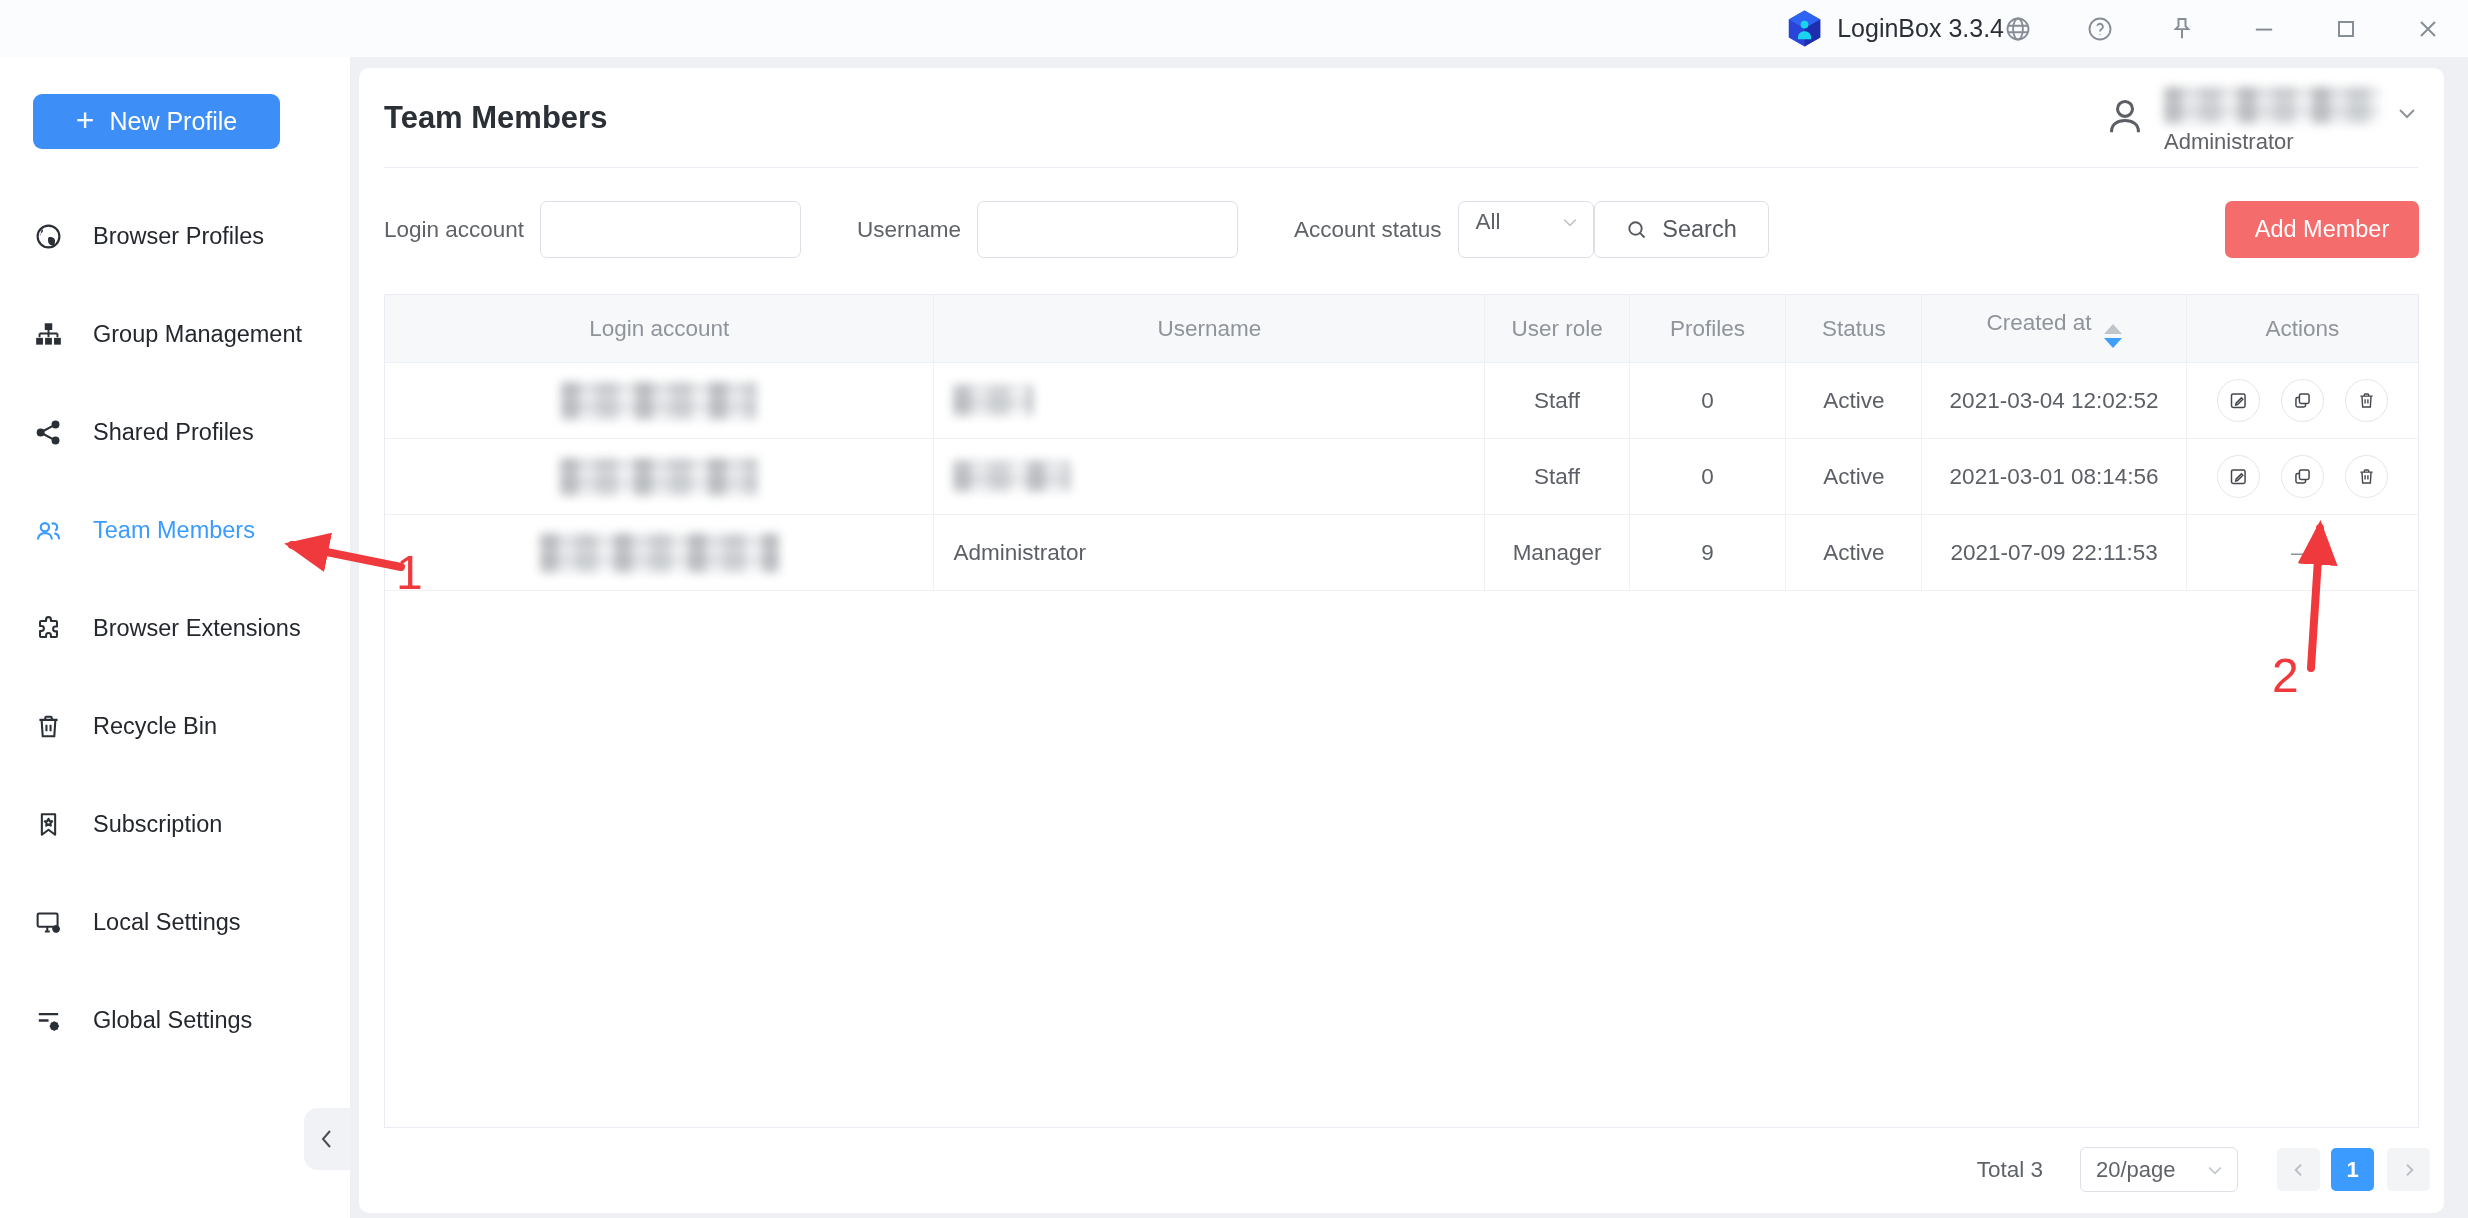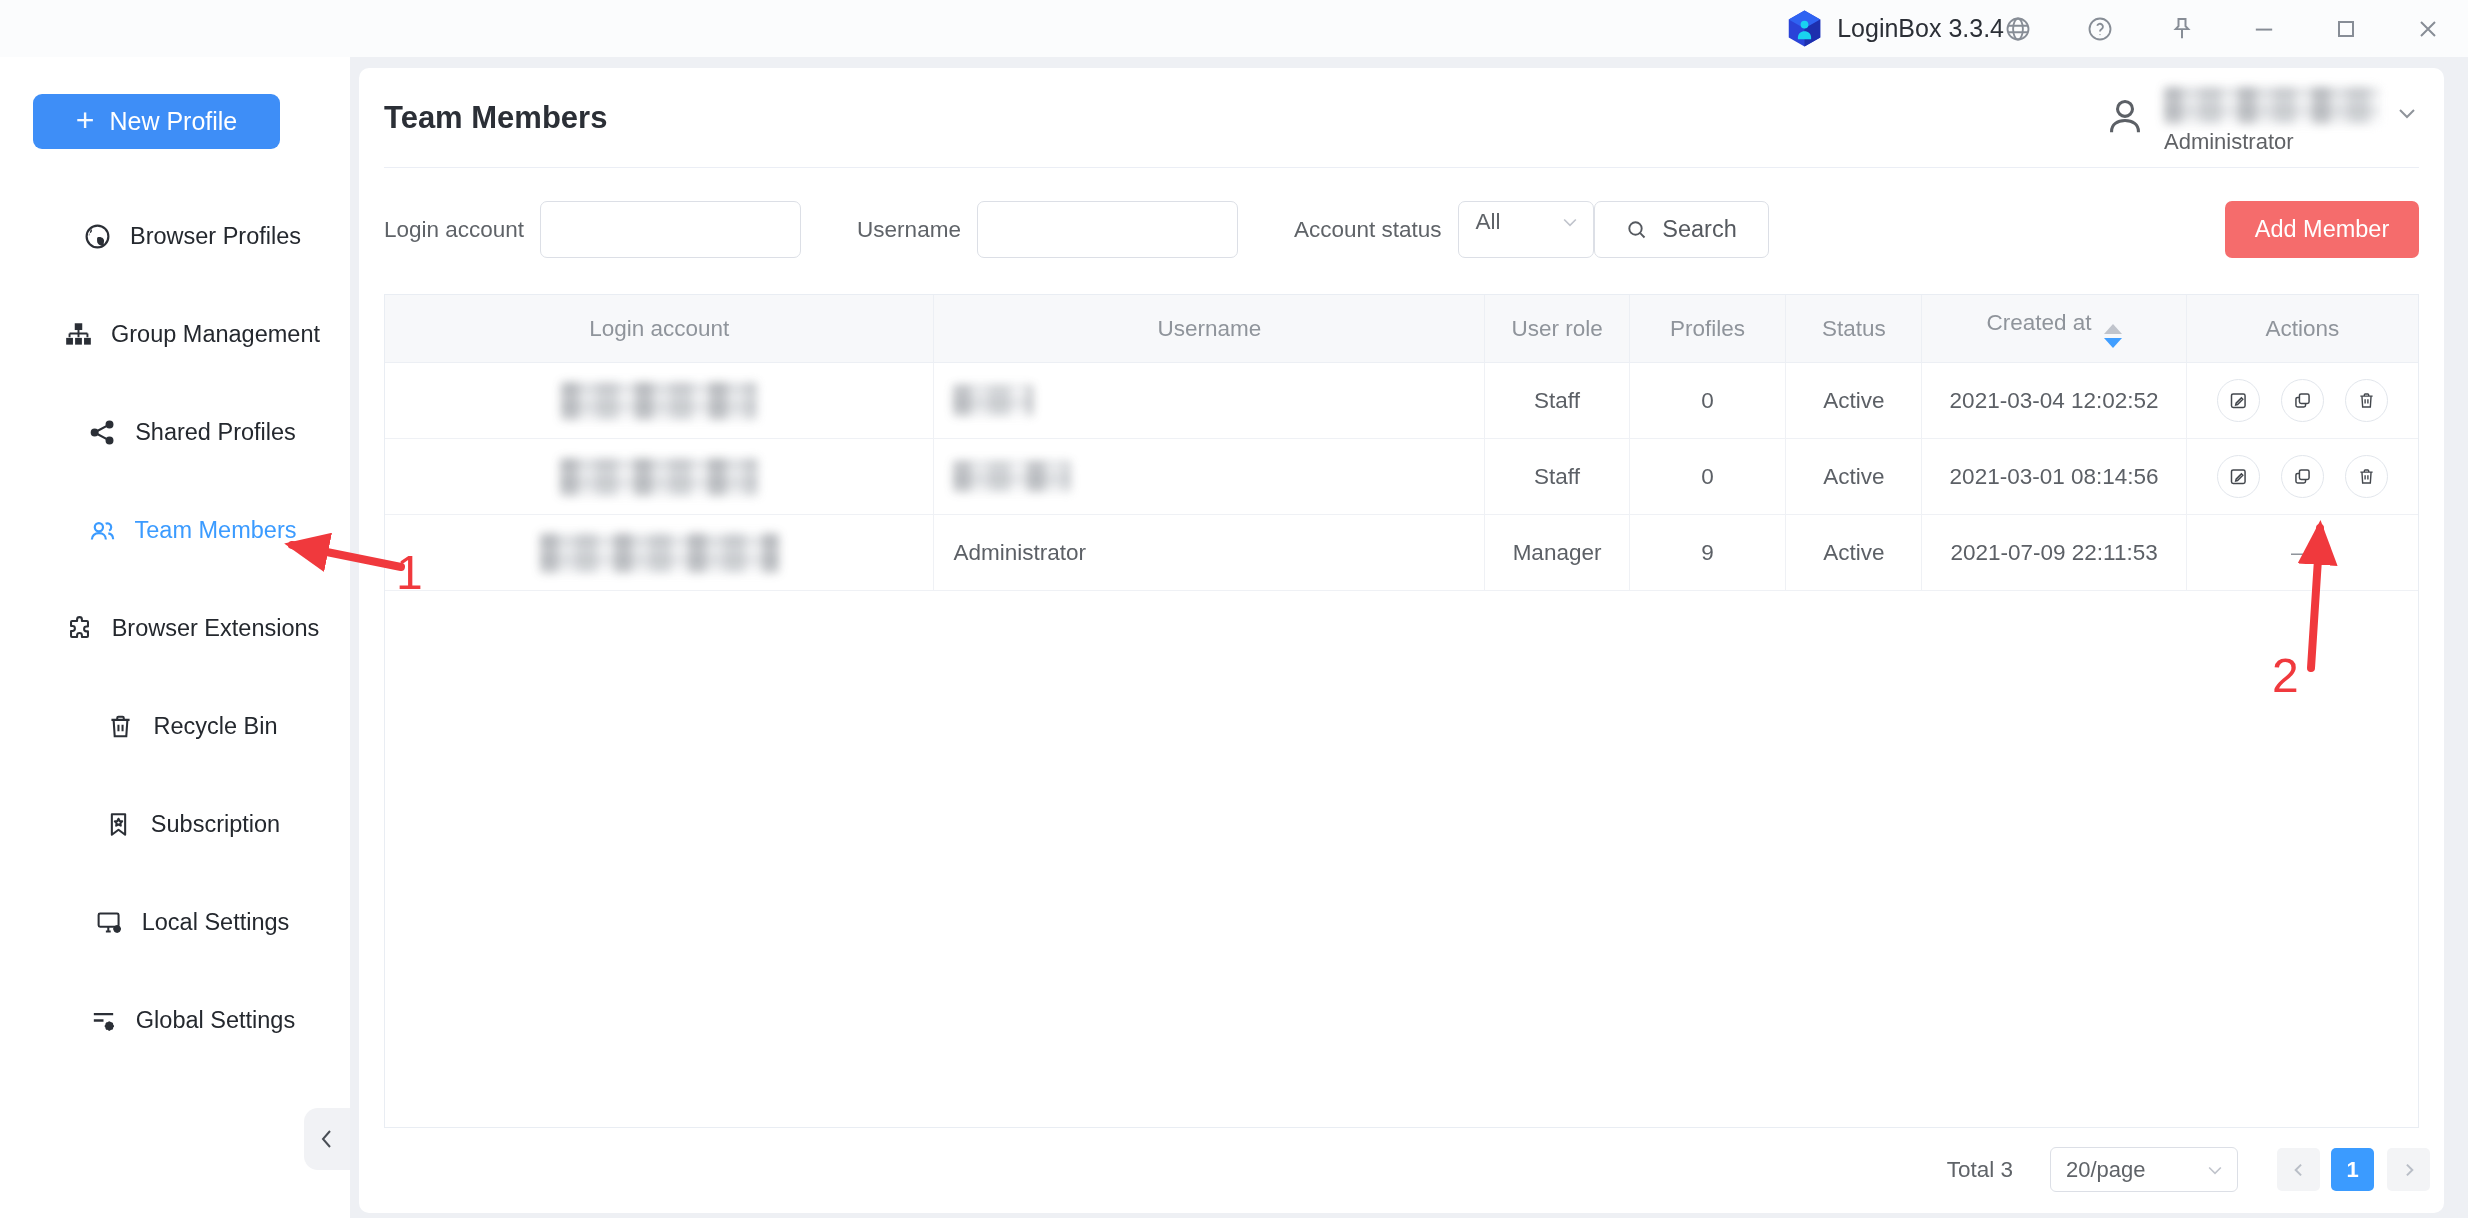--- a/index.html
+++ b/index.html
@@ -15,22 +15,22 @@
   .tb-title{font-size:25px;color:#2b2f36;}
   .tb-icons{display:flex;align-items:center;gap:54px;}
   .tb-btn{width:28px;height:28px;color:#878d96;background:none;border:none;padding:0;cursor:pointer;}
   
   .sidebar{position:absolute;left:0;top:57px;width:350px;bottom:0;background:#ffffff;}
   .new-profile{position:absolute;left:33px;top:37px;width:247px;height:55px;background:#3e8ef7;border:none;
     border-radius:9px;color:#fff;font-size:25px;display:flex;align-items:center;justify-content:center;gap:15px;
     cursor:pointer;font-family:inherit;}
   .np-plus{font-size:32px;font-weight:300;line-height:1;margin-top:-4px;opacity:.95;}
   .menu{position:absolute;top:130px;left:0;right:0;}
-  .menu-item{height:98px;display:flex;align-items:center;padding-left:34px;gap:18px;font-size:23.5px;
-    color:#24282e;cursor:pointer;justify-content:center;}
+  .menu-item{height:98px;display:flex;align-items:center;padding-left:34px;gap:30px;font-size:23.5px;
+    color:#24282e;cursor:pointer;}
   .menu-item .mi-icon{width:29px;height:29px;flex:none;color:#2b2f36;}
   .menu-item.active{color:#3b9bff;}
   .menu-item.active .mi-icon{color:#3b9bff;}
   .collapse-tab{position:absolute;right:0;bottom:48px;width:46px;height:62px;background:#f1f2f5;
     border-radius:14px 0 0 14px;display:flex;align-items:center;justify-content:center;color:#494e55;cursor:pointer;}
   
   .card{position:absolute;left:359px;top:68px;width:2085px;height:1145px;background:#fff;border-radius:10px;}
   .card-header{height:99px;margin:0 25px;border-bottom:1px solid #ebeef5;
     display:flex;align-items:center;justify-content:space-between;}
   .page-title{font-size:31px;font-weight:700;color:#2b2f36;}
@@ -81,21 +81,21 @@
   .r2l{width:198px;height:38px;} .r2u{width:118px;height:31px;}
   .r3l{width:239px;height:40px;}
   .action-btns{display:flex;justify-content:center;align-items:center;gap:21px;}
   .abtn{width:43px;height:43px;border-radius:50%;border:1px solid #e2e6ec;background:#fff;display:flex;
     align-items:center;justify-content:center;color:#43474d;cursor:pointer;padding:0;}
   .abtn svg{width:21px;height:21px;}
   .dash{color:#8f949b;}
   
   .pager{position:absolute;right:14px;bottom:21px;display:flex;align-items:center;}
   .total{font-size:22.5px;color:#5f6368;margin-right:37px;}
-  .psel{width:188px;height:45px;border:1px solid #dcdfe6;border-radius:6px;display:flex;align-items:center;
+  .psel{width:158px;height:45px;border:1px solid #dcdfe6;border-radius:6px;display:flex;align-items:center;
     justify-content:space-between;padding:0 12px 0 15px;font-size:22px;color:#5f6368;background:#fff;
     box-sizing:border-box;cursor:pointer;margin-right:39px;}
   .pbtn{width:43px;height:43px;border-radius:5px;background:#f3f4f6;border:none;display:flex;align-items:center;
     justify-content:center;color:#b9bec7;cursor:pointer;padding:0;}
   .pbtn svg{width:20px;height:20px;}
   .pcur{background:#3b9bff;color:#fff;font-size:22px;font-weight:700;margin:0 13px 0 11px;}
   
   .anno-layer{position:absolute;inset:0;pointer-events:none;}
   .anno-num{position:absolute;color:#f0393d;font-size:48px;font-weight:400;line-height:1;}
 </style>

